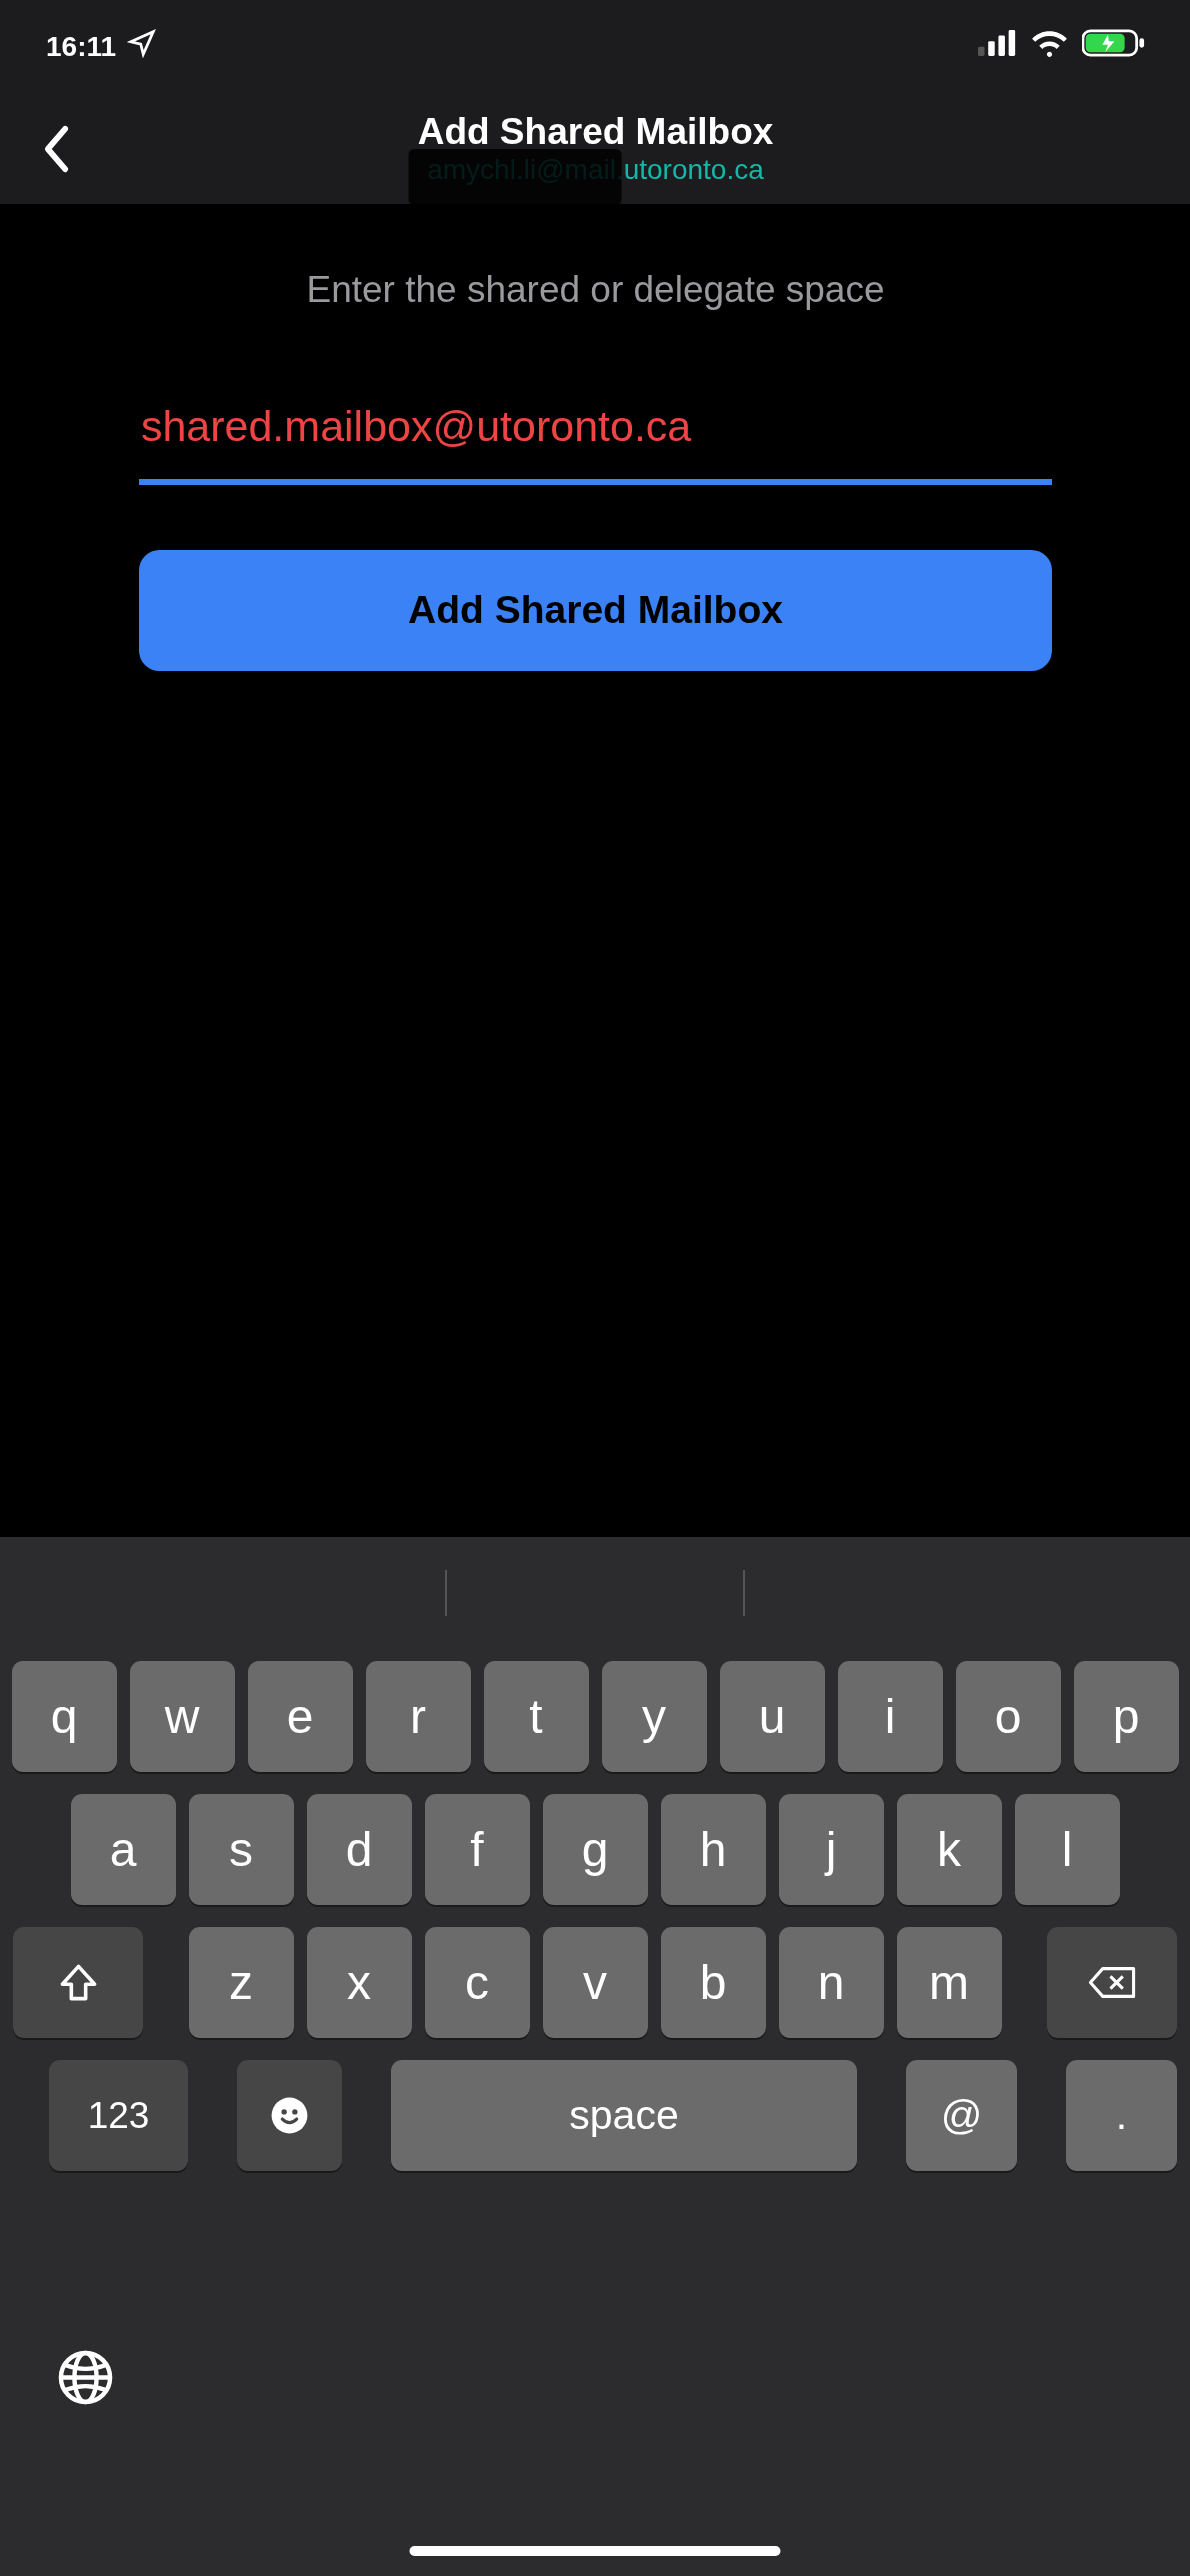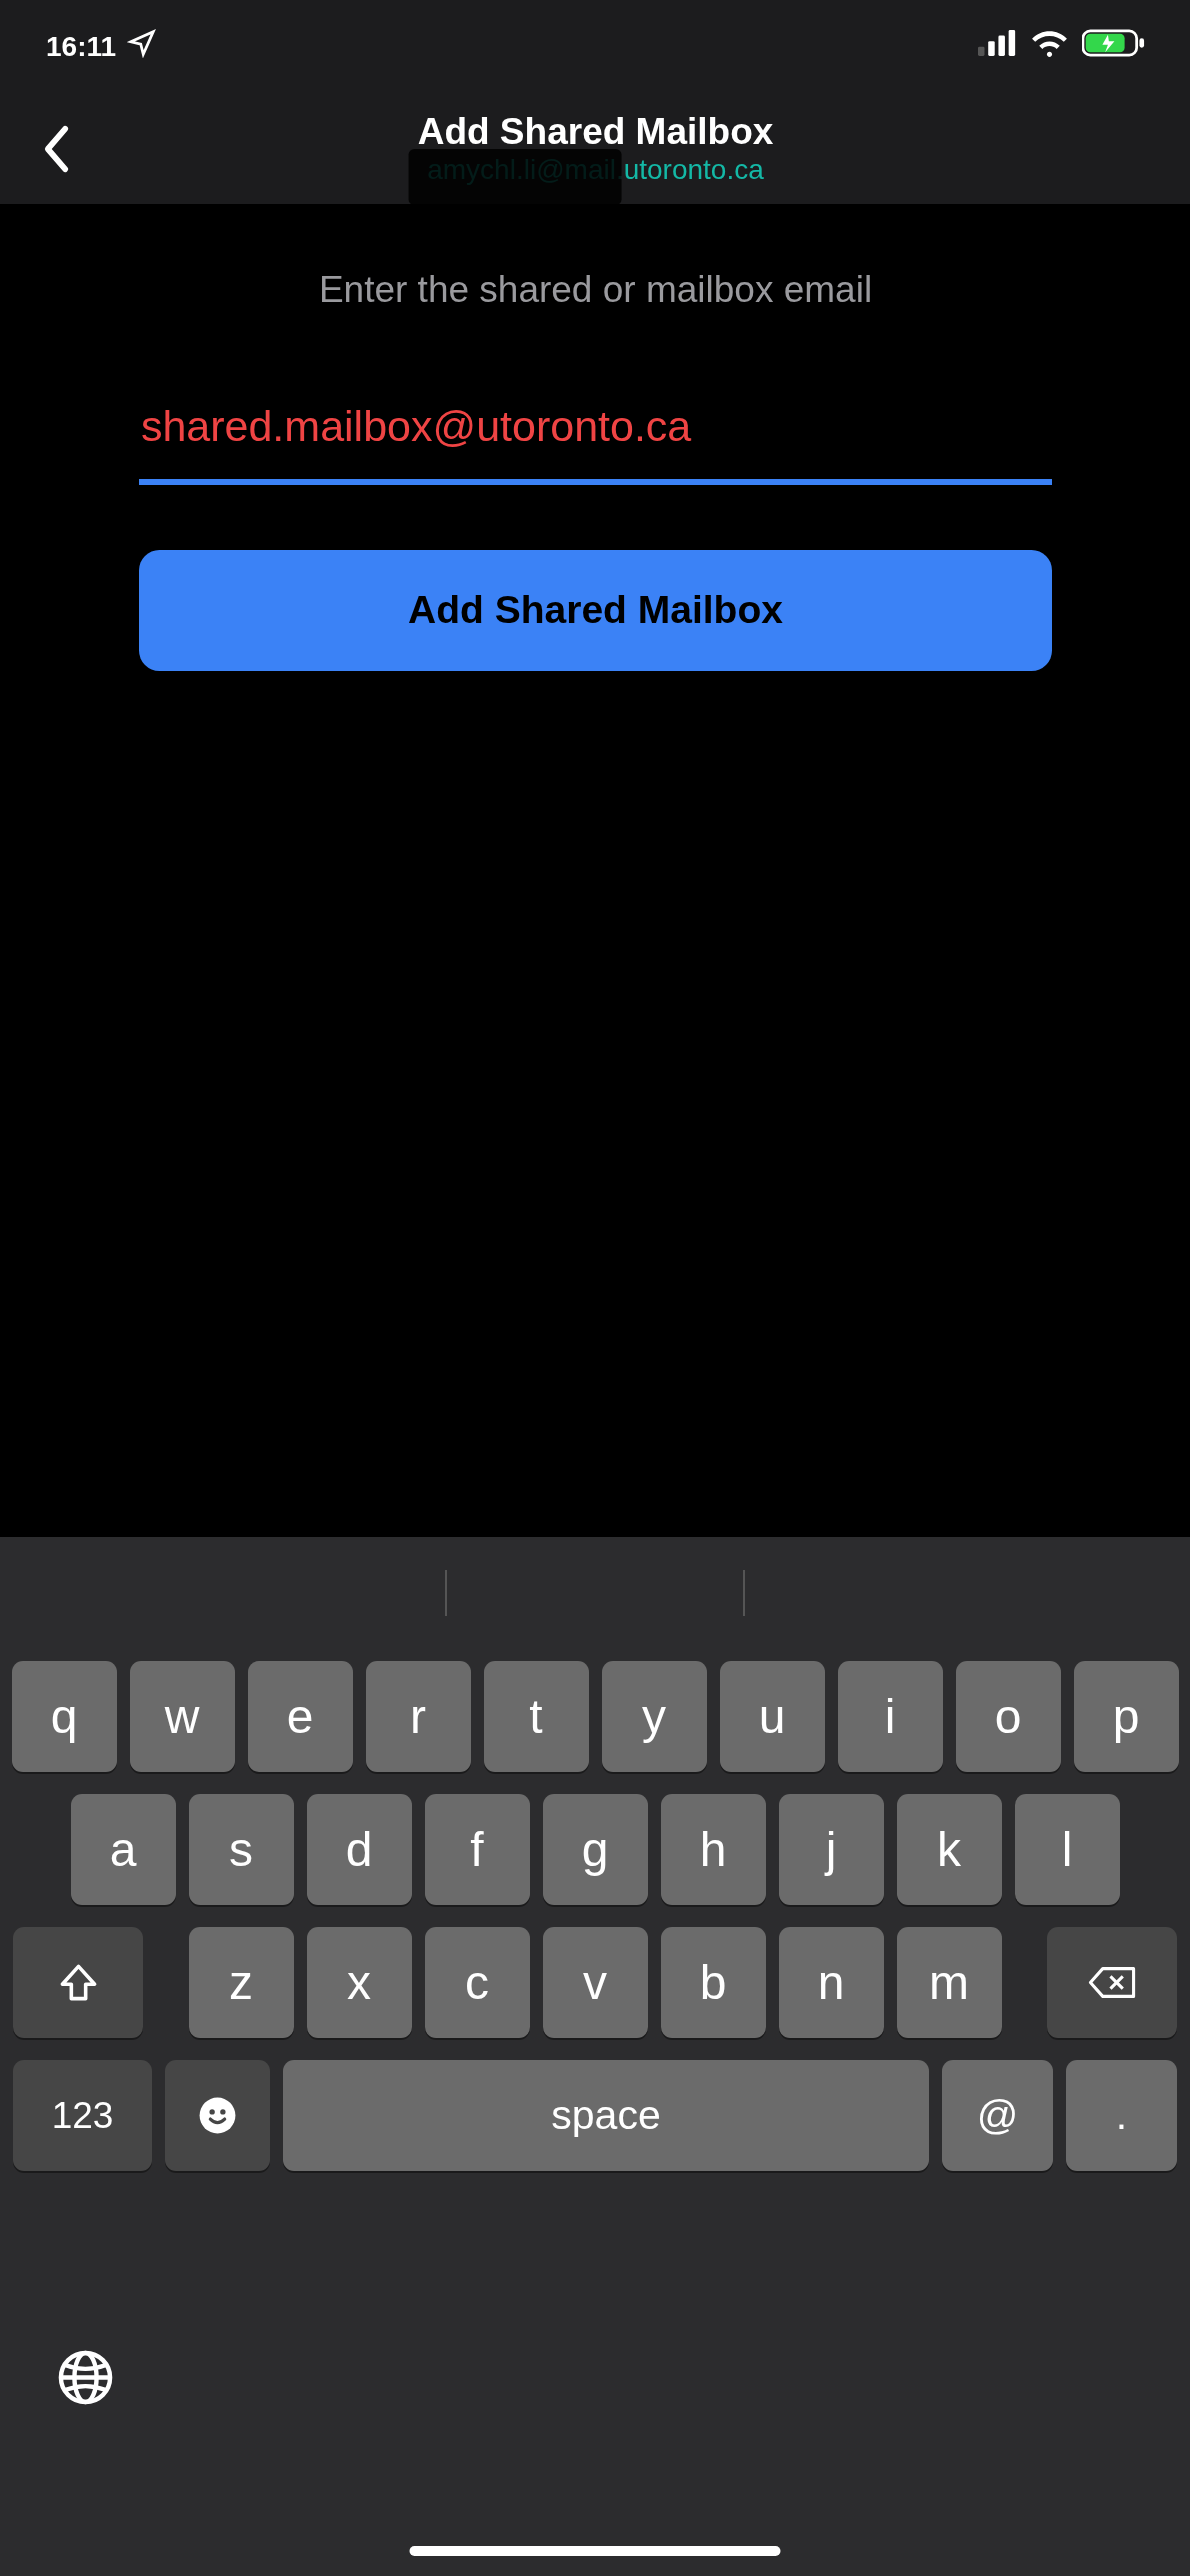--- a/index.html
+++ b/index.html
@@ -122,21 +122,21 @@
     flex: 1;
   }
   .key.fn { background: #464646; }
   .row1 .key { flex: 0 0 105px; }
   .row2 .key { flex: 0 0 105px; }
   .row2 { padding: 0 56px; }
   .row3 .key { flex: 0 0 105px; }
   .row3 .shift, .row3 .bksp { flex: 0 0 130px; }
   .row3 { justify-content: space-between; }
   .row3 .mid { display: flex; gap: 13px; }
-  .row4 .key { font-size: 41px; }
+  .row4 .key { font-size: 41px; margin-left: 36px; }
   .row4 .k123 { flex: 0 0 139px; font-size: 37px;}
   .row4 .emoji { flex: 0 0 105px; }
   .row4 .space { flex: 1; }
   .row4 .at { flex: 0 0 111px; }
   .row4 .dot { flex: 0 0 111px; }
   .row4 .return { flex: 0 0 232px; font-size: 37px;}
   .kb-bottom {
     flex: 1;
     display: flex;
     align-items: center;
@@ -198,21 +198,21 @@
   <div class="nav-titles">
     <div class="nav-title">Add Shared Mailbox</div>
     <div class="nav-subtitle">
       <span>amychl.li@mail.utoronto.ca</span>
       <div class="sub-mask"></div>
     </div>
   </div>
 </div>
 
 <div class="content">
-  <div class="prompt">Enter the shared or mailbox email</div>
+  <div class="prompt">Enter the shared or delegate space</div>
   <div class="input-wrap input-rel">
     <input class="email-input" type="text" value="shared.mailbox@utoronto.ca" style="">
   </div>
   <button class="add-btn">Add Shared Mailbox</button>
 </div>
 
 <div class="keyboard">
   <div class="kb-predict">
     <div class="sep"></div>
     <div class="sep"></div>

